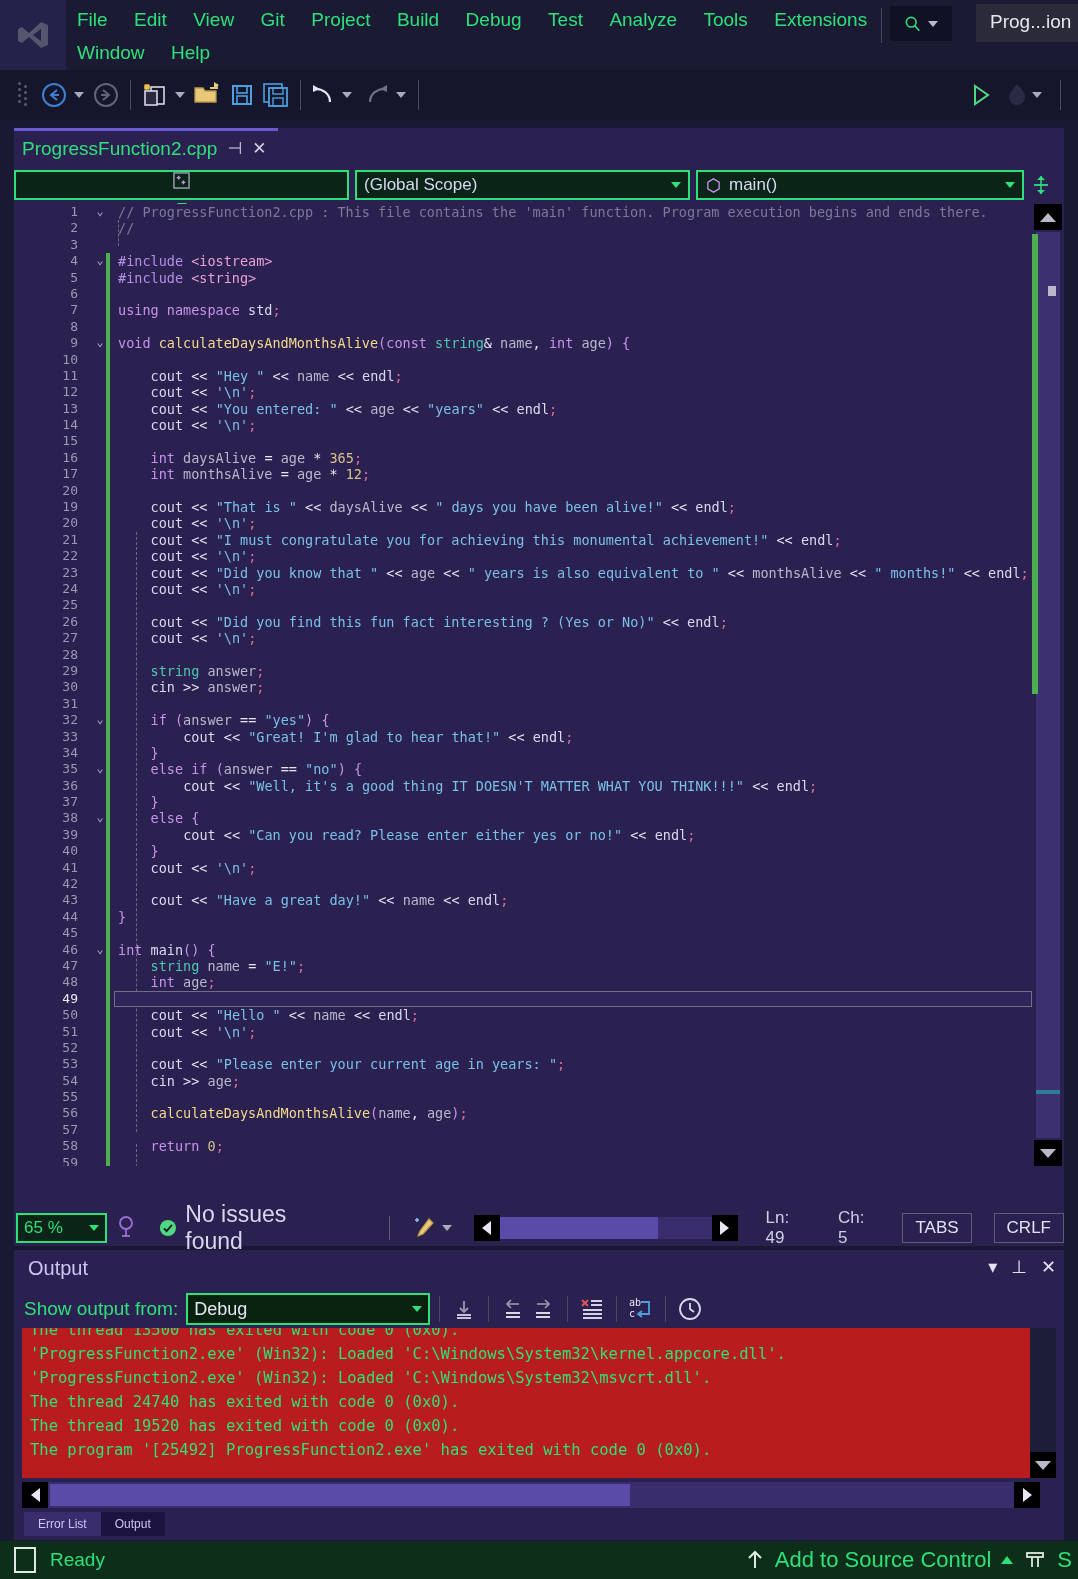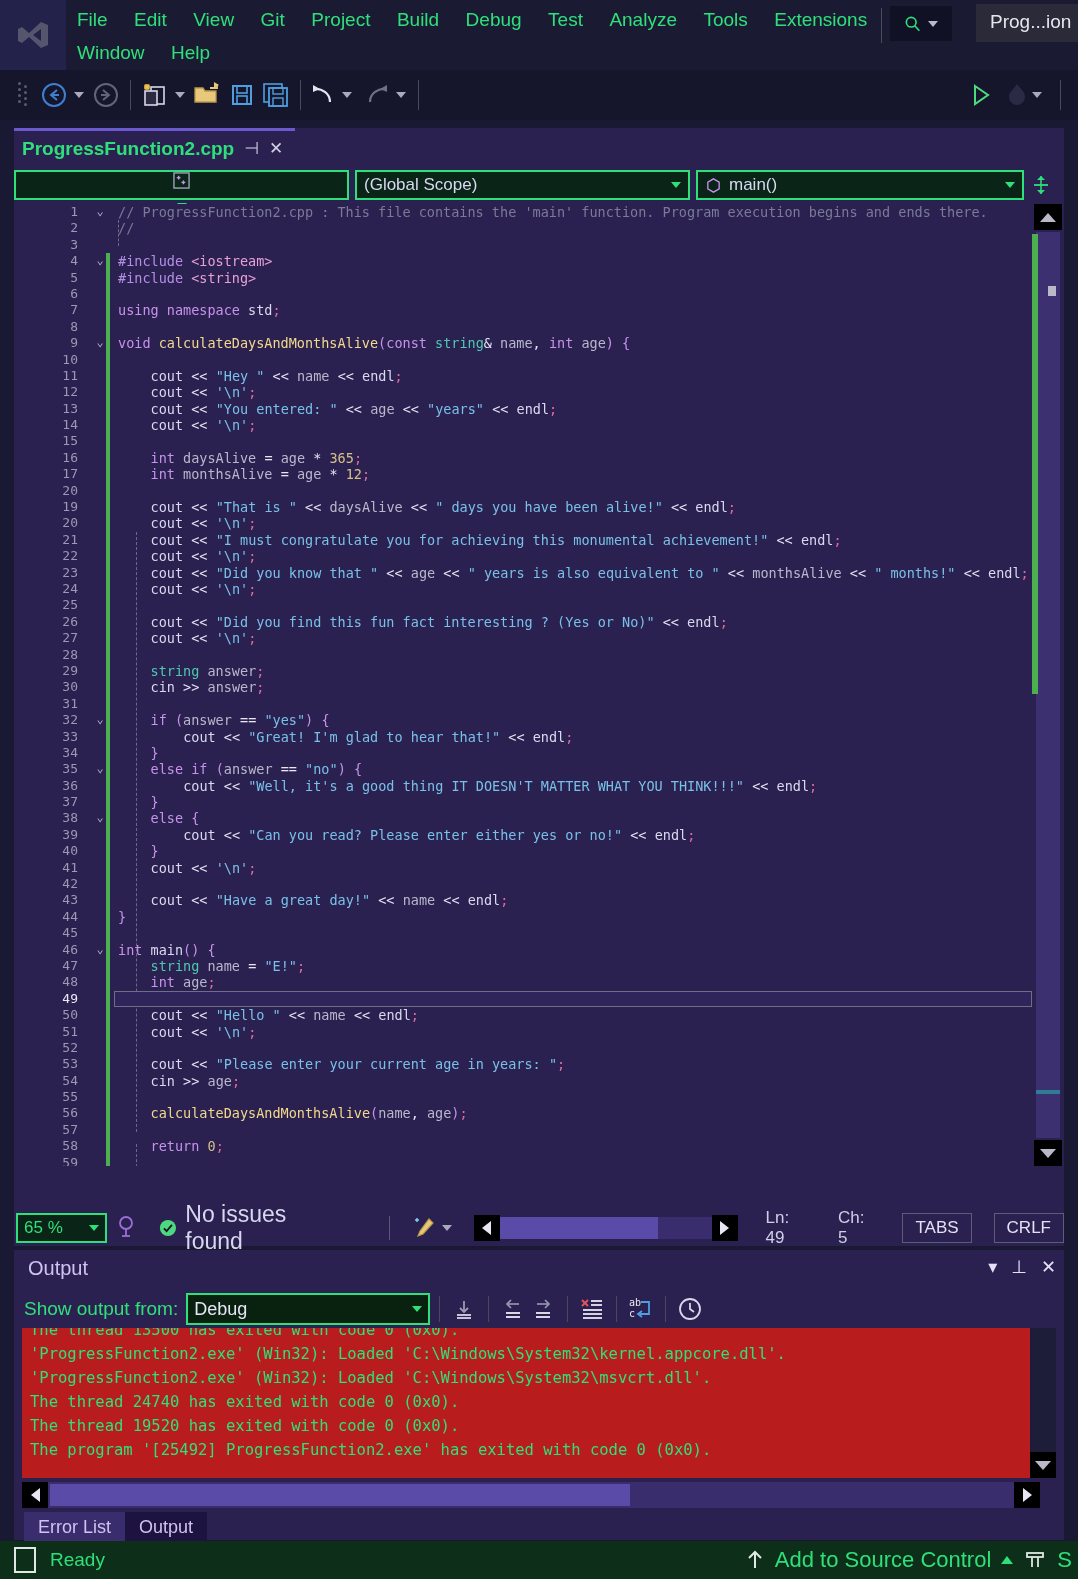--- a/index.html
+++ b/index.html
@@ -84,21 +84,21 @@
   .editor-shell {
     position: absolute; left: 14px; top: 128px; width: 1050px; height: 1118px;
     background: #2b2150;
   }
   .doctab-strip { position: absolute; left: 0; top: 0; width: 1050px; height: 38px; }
   .doctab {
     position: absolute; left: 0; top: 0; height: 38px;
     background: #2b2150; border-top: 3px solid #6a5acd;
     display: flex; align-items: center; gap: 10px; padding: 0 12px 0 8px;
   }
-  .doctab .name { color: #2fe07a; font-size: 19px; font-weight: bold; white-space: nowrap; }
+  .doctab .name { color: #2fe07a; font-size: 19px; font-weight: normal; white-space: nowrap; }
   .doctab .pin, .doctab .close { color: #cfcfe6; font-size: 17px; cursor: pointer; }
 
   .navbar {
     position: absolute; left: 0; top: 40px; width: 1050px; height: 34px;
     display: flex; align-items: center; gap: 6px;
   }
   .navcombo {
     height: 30px; background: #0a2417; border: 2px solid #2fe07a; color: #d8d8f0;
     font-size: 17px; display: flex; align-items: center; gap: 7px; padding: 0 7px;
   }
@@ -212,21 +212,21 @@
     color: #2fe07a; font-family: "DejaVu Sans Mono", monospace; font-size: 15.5px;
     line-height: 24px; white-space: pre; padding-left: 8px;
   }
   .out-vscroll { position: absolute; right: 8px; top: 78px; width: 26px; height: 150px; background: #1d1d3a; }
   .out-hbar {
     position: absolute; left: 8px; top: 232px; width: 1018px; height: 26px;
     background: #3a2d6e; display: flex; align-items: center;
   }
   .out-hthumb { position: absolute; left: 28px; top: 2px; width: 580px; height: 22px; background: #5b4ba8; }
   .out-tabs { position: absolute; left: 10px; top: 262px; display: flex; align-items: flex-end; }
-  .otab { padding: 5px 14px; font-size: 18px; color: #cfc3f2; background: #3a2d6e; cursor: pointer; }
+  .otab { padding: 5px 14px; font-size: 12px; color: #cfc3f2; background: #3a2d6e; cursor: pointer; }
   .otab.active { background: #1d1340; color: #cfc3f2; }
 
   
   .botbar {
     position: absolute; left: 0; bottom: 0; width: 1078px; height: 38px;
     background: #0d2e18; display: flex; align-items: center;
   }
   .bot-sq { width: 22px; height: 26px; border: 2px solid #dfe8e2; margin-left: 14px; }
   .bot-ready { color: #2fe07a; font-size: 19px; margin-left: 14px; }
   .bot-right { position: absolute; right: 6px; display: flex; align-items: center; gap: 10px; }

